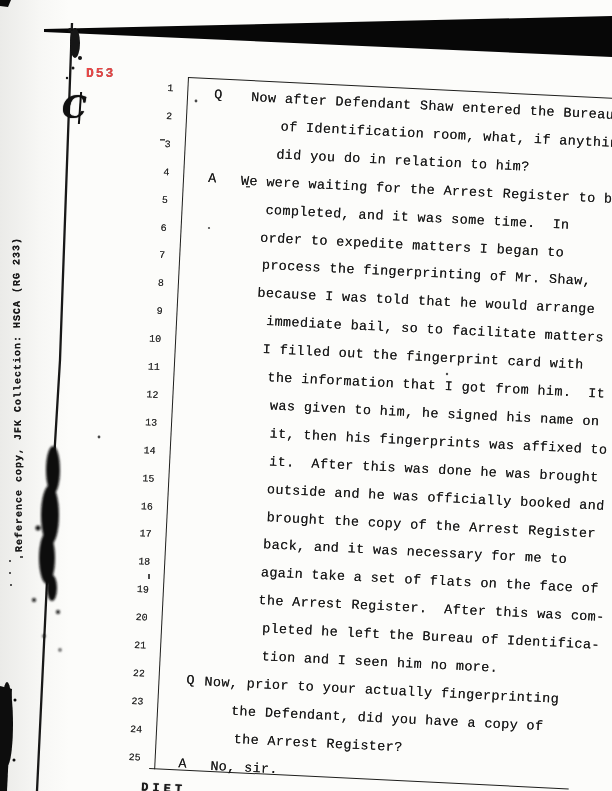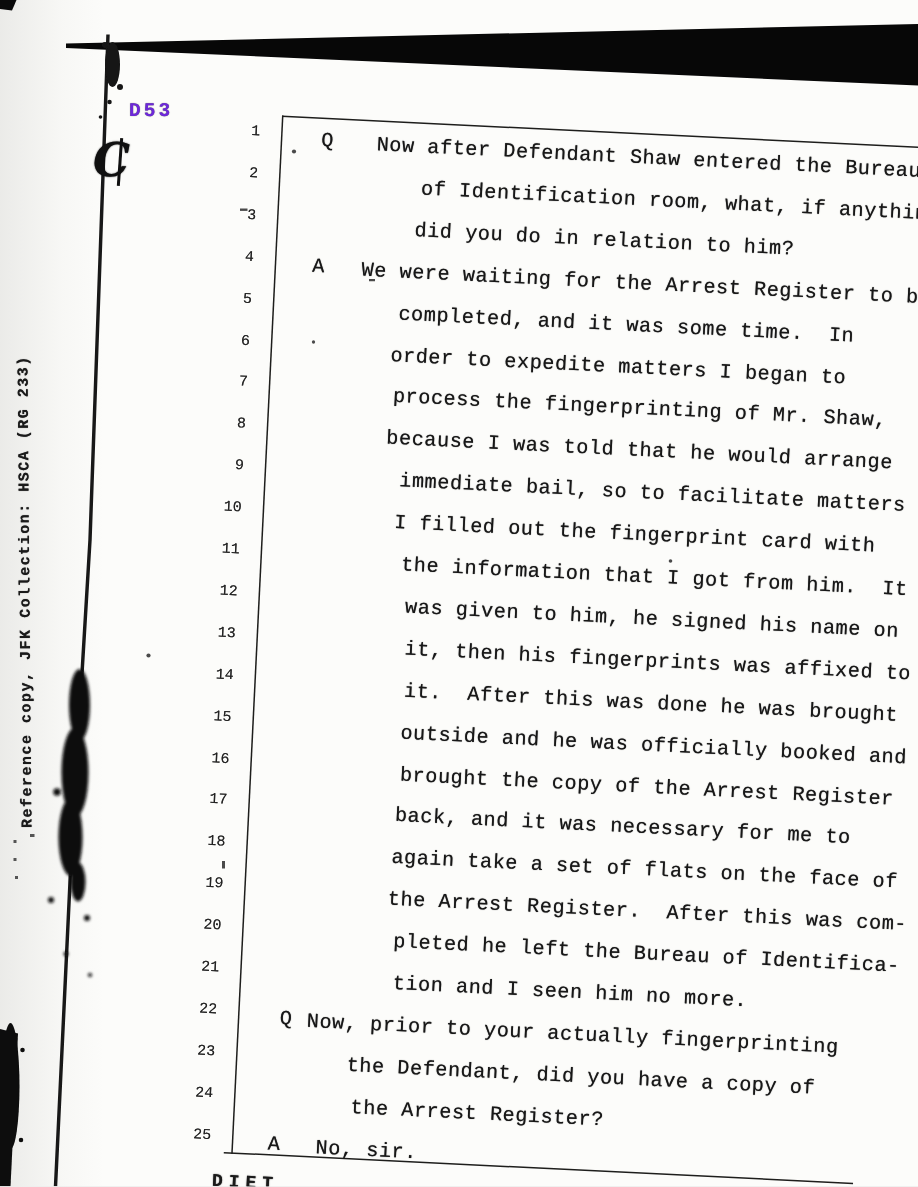--- a/index.html
+++ b/index.html
@@ -11,21 +11,21 @@
   .screen::before{ 
     content:"";position:absolute;left:0;top:0;width:70px;height:791px;
     background:linear-gradient(90deg,rgba(110,110,104,0.12),rgba(110,110,104,0.03) 60%,transparent);
     pointer-events:none;
   }
   
   .artifacts{position:absolute;left:0;top:0;width:612px;height:791px;pointer-events:none;}
   
   .header-label{
     position:absolute;left:86px;top:66px;
-    font:bold 13px/16px "Liberation Mono",monospace;letter-spacing:2px;color:#6d28d9;
+    font:bold 13px/16px "Liberation Mono",monospace;letter-spacing:2px;color:#ef4444;
     text-shadow:0 0 0.6px rgba(0,0,0,0.7);
   }
   .clip-mark{
     position:absolute;left:62px;top:90px;width:34px;height:40px;color:#101010;
   }
   .clip-mark .c{
     position:absolute;left:0;top:0;
     font:bold italic 31px/34px "DejaVu Serif",serif;
     text-shadow:0 0 1px rgba(0,0,0,0.9);
   }

